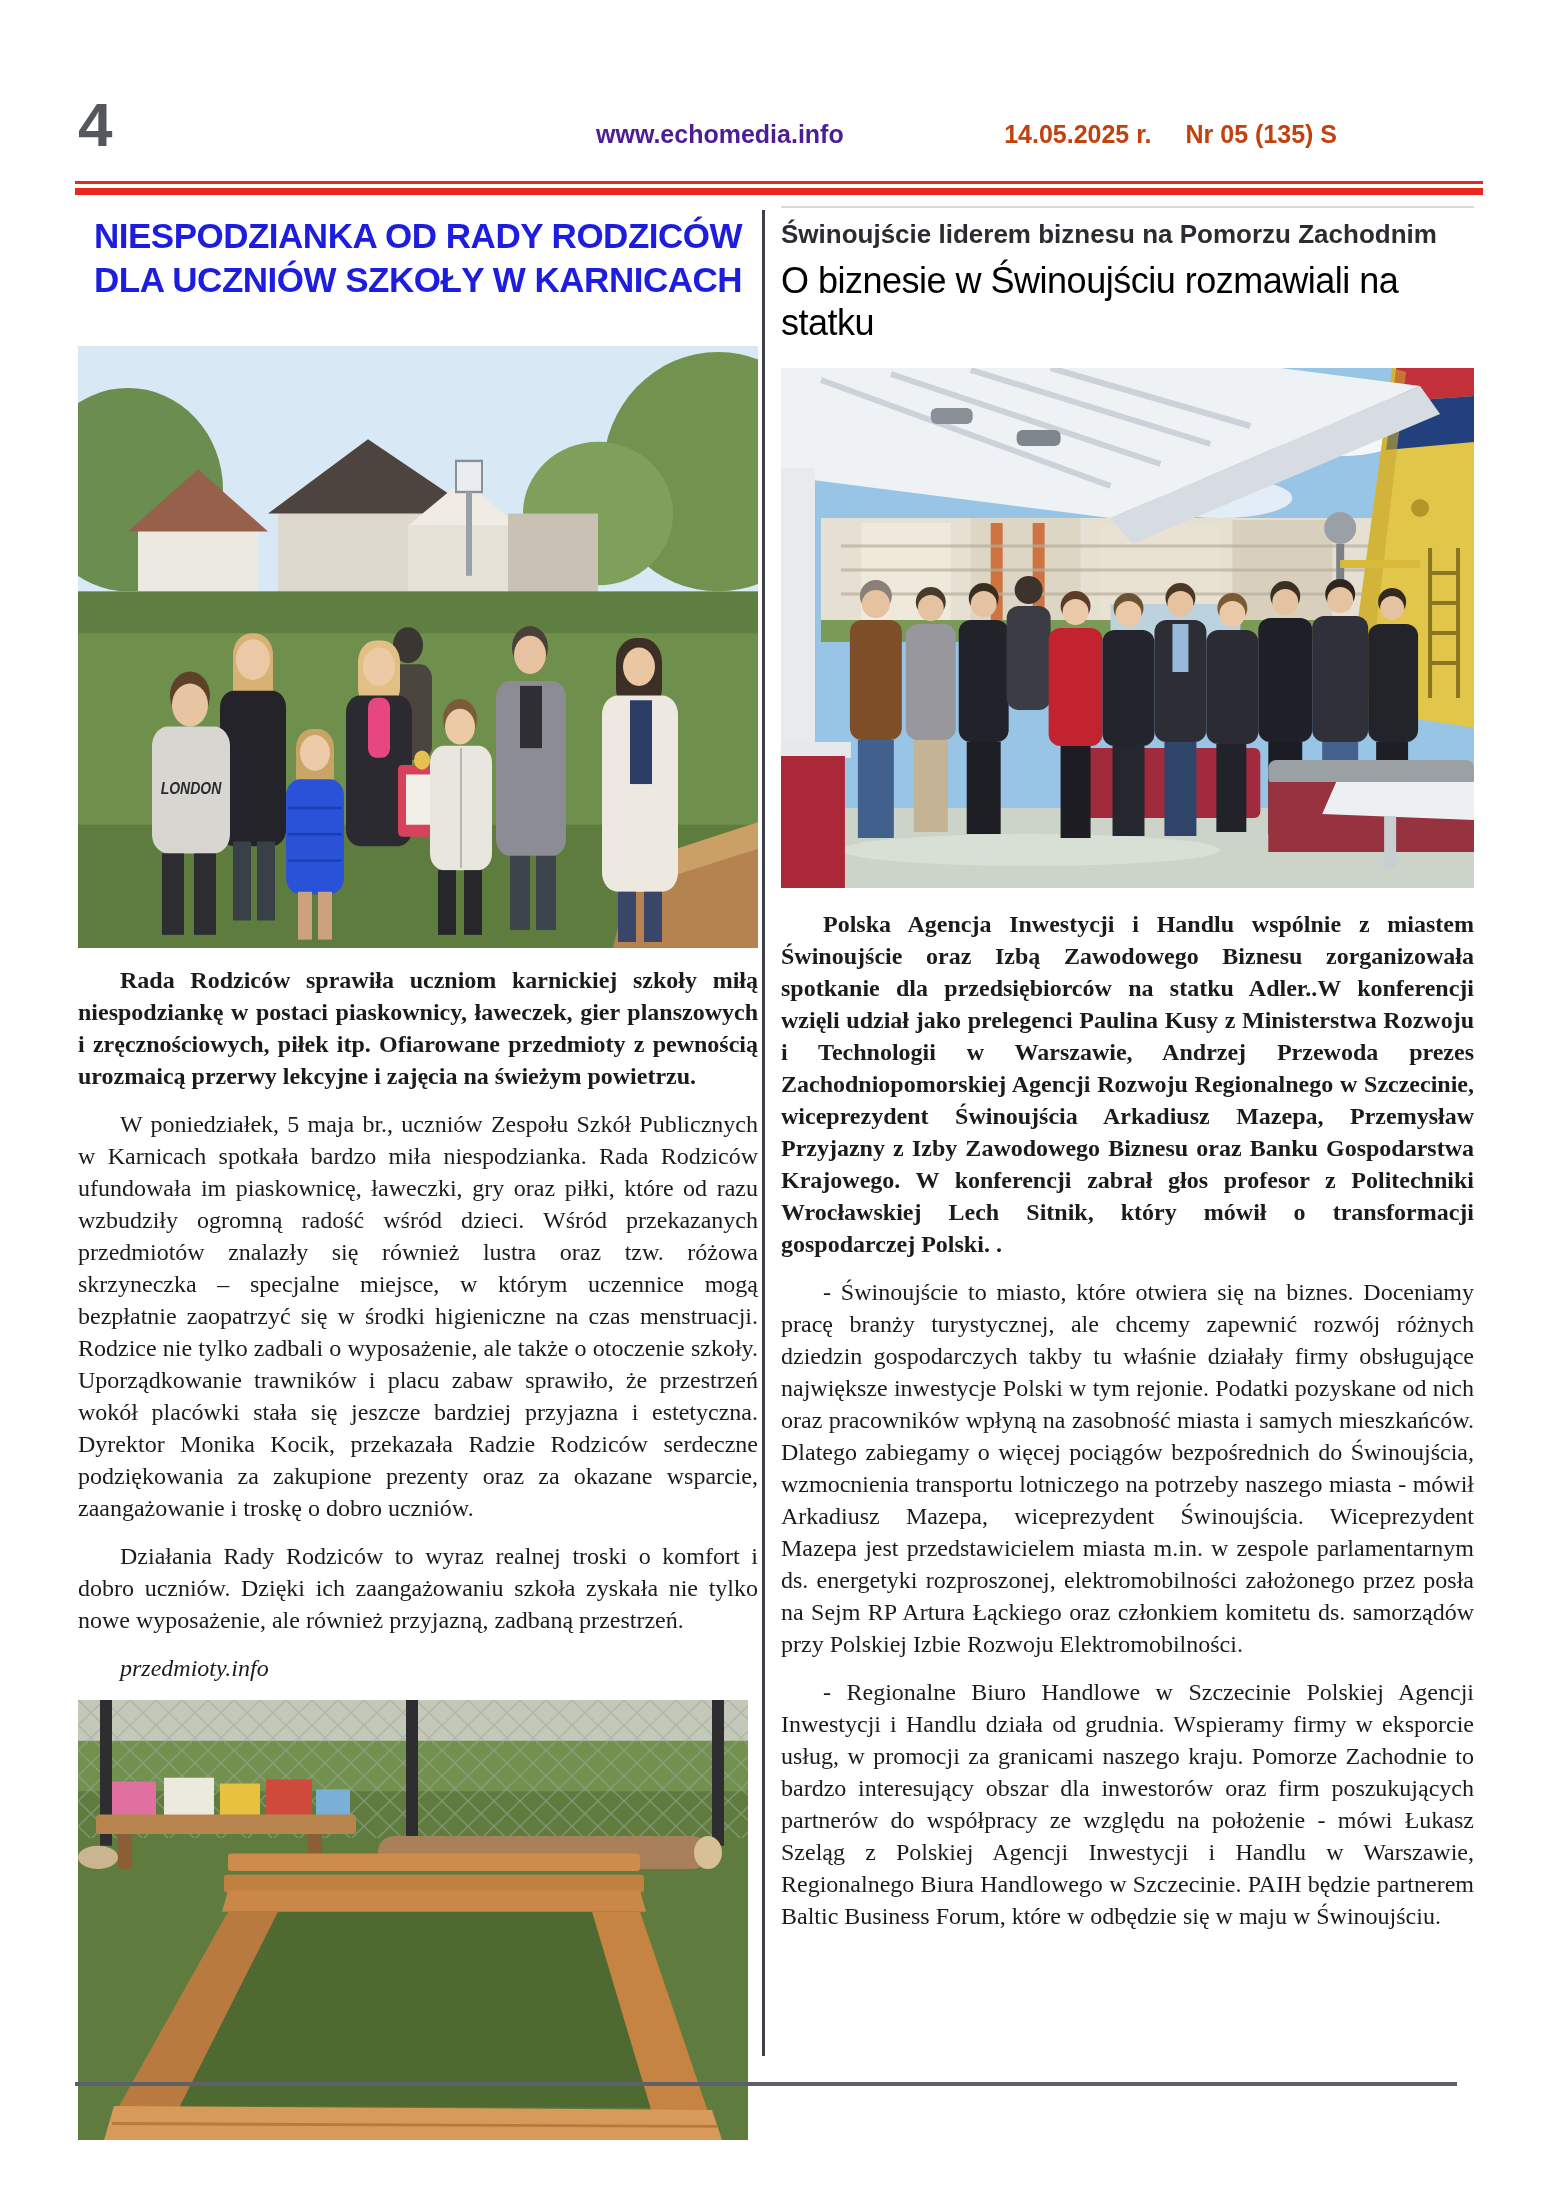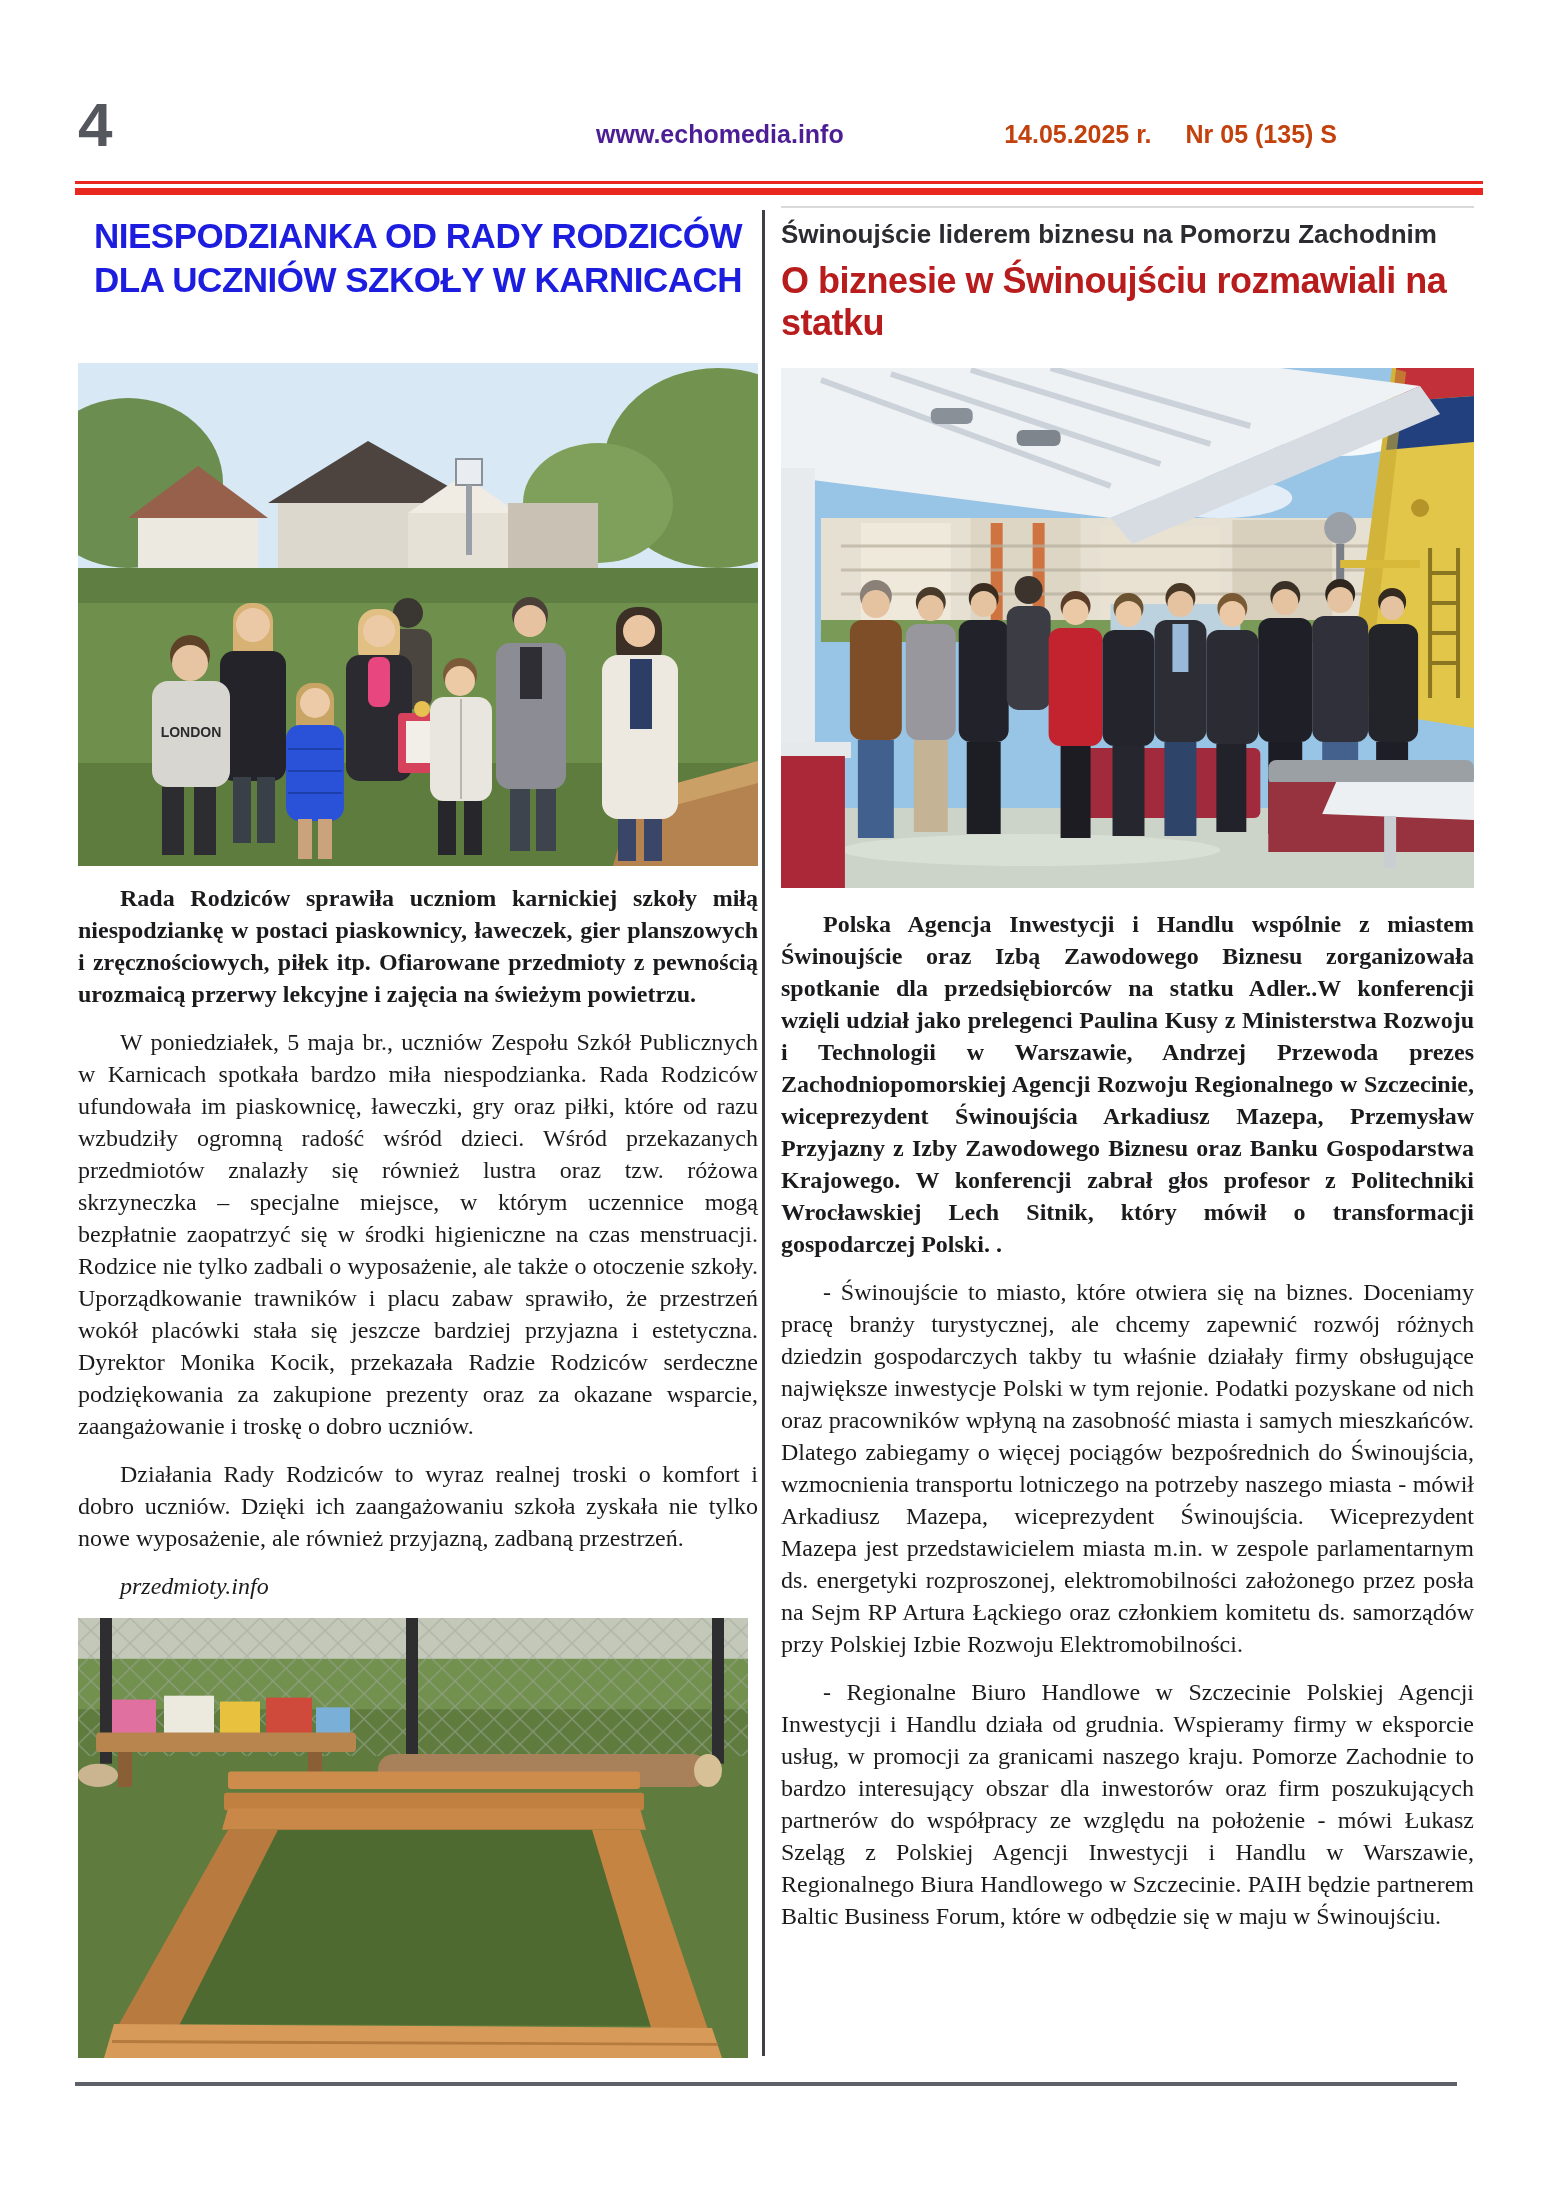--- a/index.html
+++ b/index.html
@@ -23,34 +23,34 @@
   .col-right{position:absolute;left:781px;top:206px;width:693px;}
   .column-divider{position:absolute;left:762px;top:210px;width:3px;height:1846px;background:#3f3f47;}
   .rule-bottom{position:absolute;left:75px;top:2082px;width:1382px;height:4px;background:#5d6068;}
 
   
   .hl-left{font-family:"Liberation Sans",sans-serif;font-weight:bold;font-size:35px;line-height:44px;
            color:#1d1de0;text-align:center;letter-spacing:-0.5px;margin:2px 0 0 0;}
   figure{margin:0;}
   .photo{display:block;width:100%;}
   .photo svg{display:block;width:100%;height:100%;}
-  .photo-top-left{height:503px;margin-top:61px;}
+  .photo-top-left{height:602px;margin-top:44px;font-style:italic;}
   .photo-bottom-left{width:670px;height:440px;margin-top:14px;}
 
   .body-text{margin-top:16px;}
   .body-text p{font-size:24px;line-height:32px;text-align:justify;text-indent:42px;margin:0 0 16px 0;}
   .body-text p.lead{font-weight:bold;}
   .byline{font-style:italic;font-size:27px;text-align:right;padding-right:12px;margin:2px 0 0 0;}
 
   
   .col-right{border-top:2px solid #d9d9d9;}
   .kicker{font-family:"Liberation Sans",sans-serif;font-weight:bold;font-size:26px;color:#2b2b30;
           margin:10px 0 0 0;line-height:32px;}
-  .hl-right{font-family:"Liberation Sans",sans-serif;font-weight:bold;font-size:36px;line-height:42px;
-            color:#b91c1c;margin:10px 0 0 0;letter-spacing:-0.5px;}
+  .hl-right{font-family:"Liberation Sans",sans-serif;font-weight:normal;font-size:36px;line-height:42px;
+            color:#000000;margin:10px 0 0 0;letter-spacing:-0.5px;}
   .photo-right{height:520px;margin-top:24px;}
   .col-right .body-text{margin-top:20px;}
 </style>
 </head>
 <body>
 
 <div class="page">
 
   <div class="page-number">4</div>
   <div class="site-url">www.echomedia.info</div>

